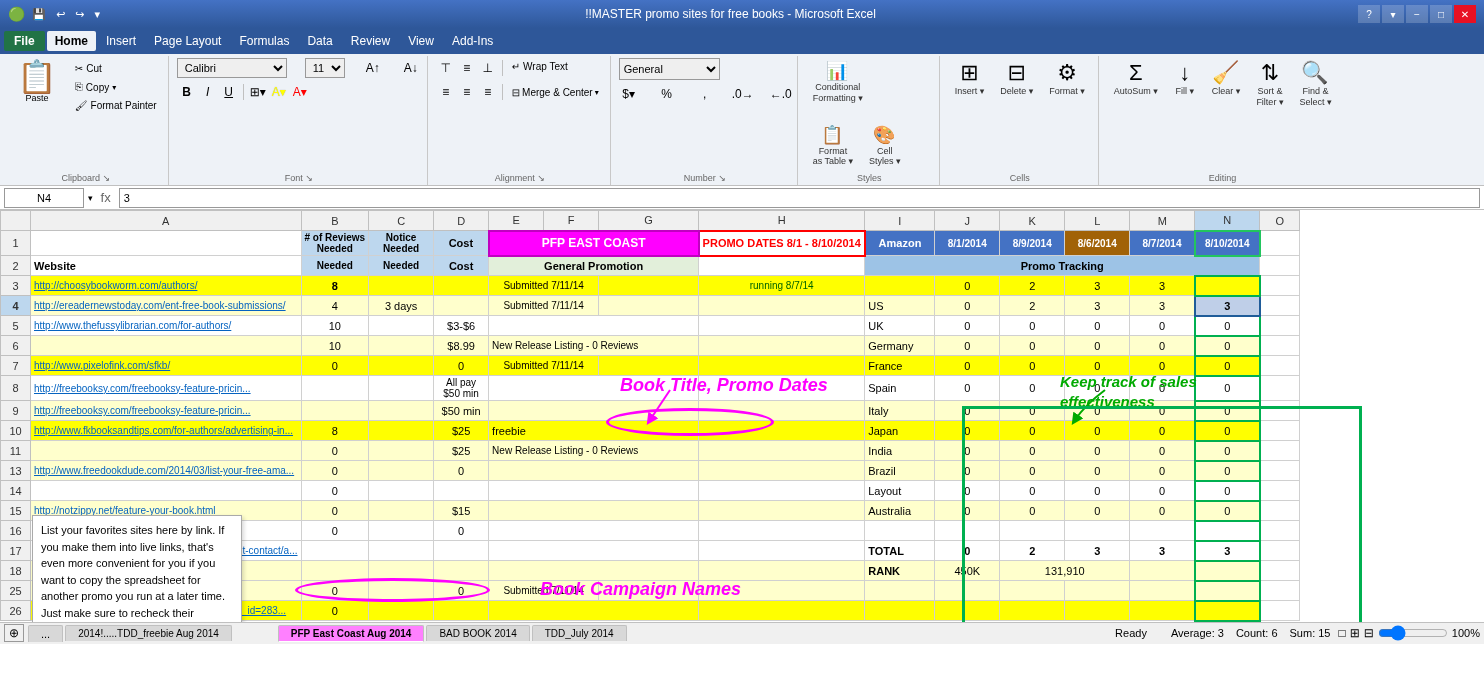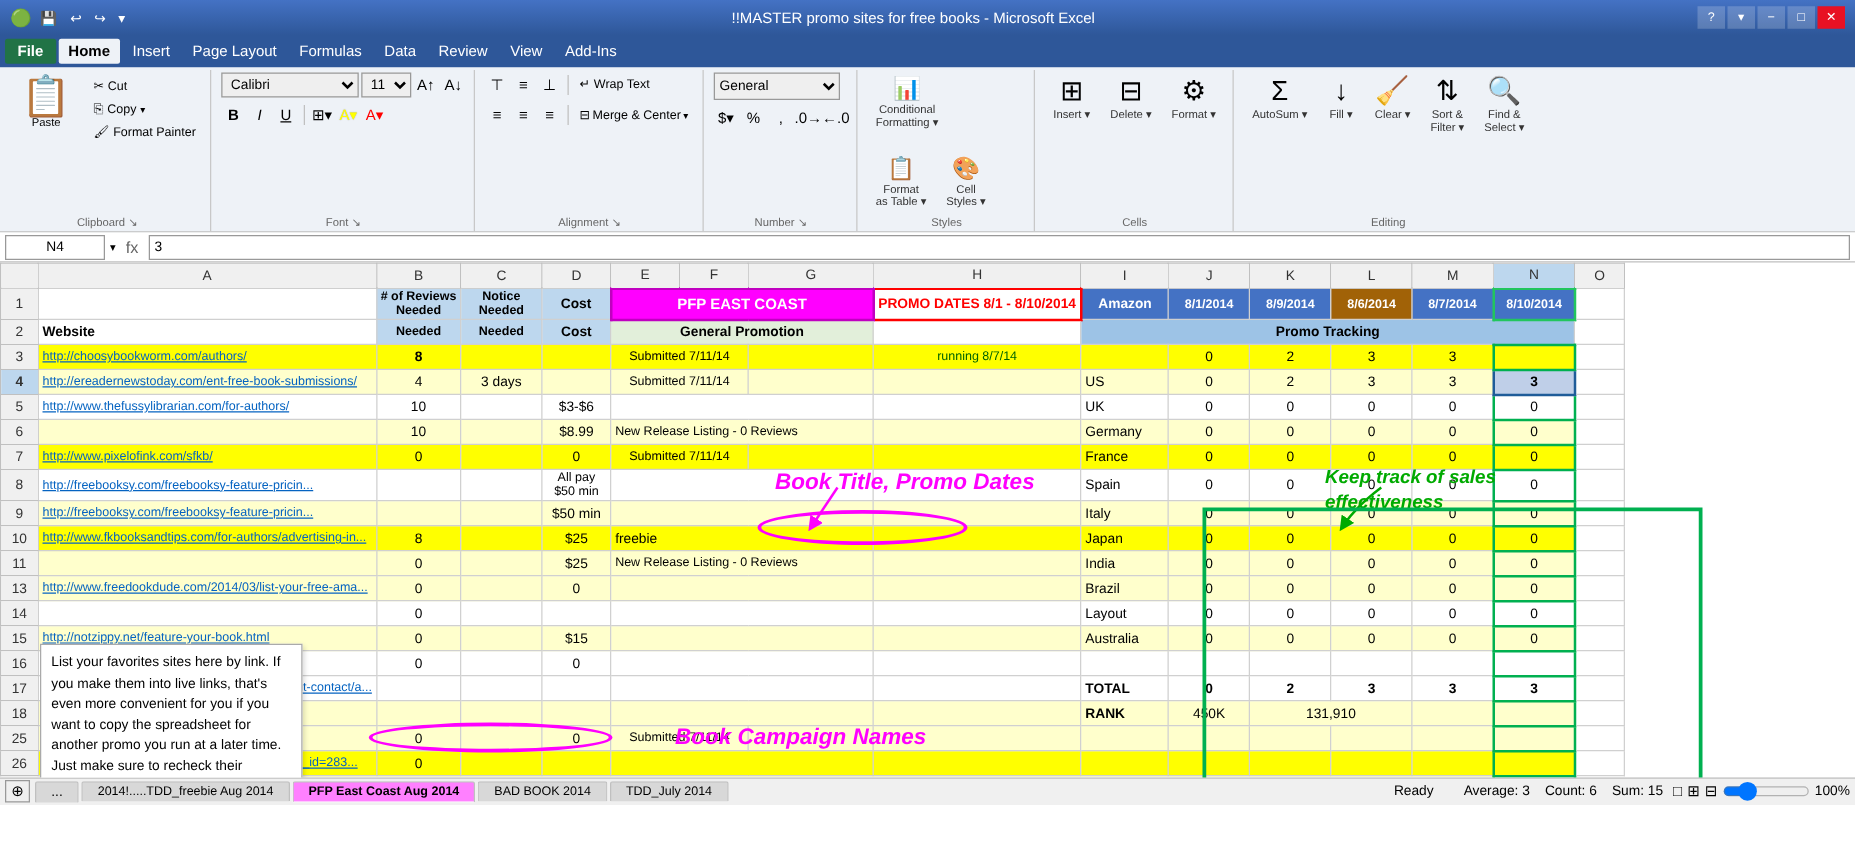--- a/index.html
+++ b/index.html
@@ -131,21 +131,21 @@
       border-radius: 3px;
       border: 1px solid transparent;
       background: none;
       margin-right: 4px;
     }
     .paste-icon { font-size: 32px; line-height: 1; }
     .paste-label { font-size: 9px; }
     .small-btns { display: flex; flex-direction: column; gap: 1px; padding-top: 2px; }
 
     
-    .font-row { display: flex; align-items: center; gap: 2px; margin-bottom: 2px; }
+    .font-row { display: flex; align-items: center; gap: 18px; margin-bottom: 2px; }
     .font-selector {
       width: 110px; height: 20px; font-size: 11px;
       border: 1px solid #999; padding: 0 3px;
     }
     .font-size-selector { width: 40px; height: 20px; font-size: 11px; border: 1px solid #999; padding: 0 3px; }
     .icon-btn {
       width: 20px; height: 20px;
       border: 1px solid transparent;
       background: none;
       cursor: pointer;
@@ -262,20 +262,21 @@
       background: #D8D8D8;
       cursor: pointer;
       font-size: 11px;
       border-radius: 2px 2px 0 0;
       margin-right: 2px;
     }
     .sheet-tab.active {
       background: white;
       border-bottom: 1px solid white;
       color: #000;
+      margin-left: 44px;
     }
 
     
     #sheet-area {
       position: relative;
       flex: 1;
       overflow: hidden;
     }
 
     

